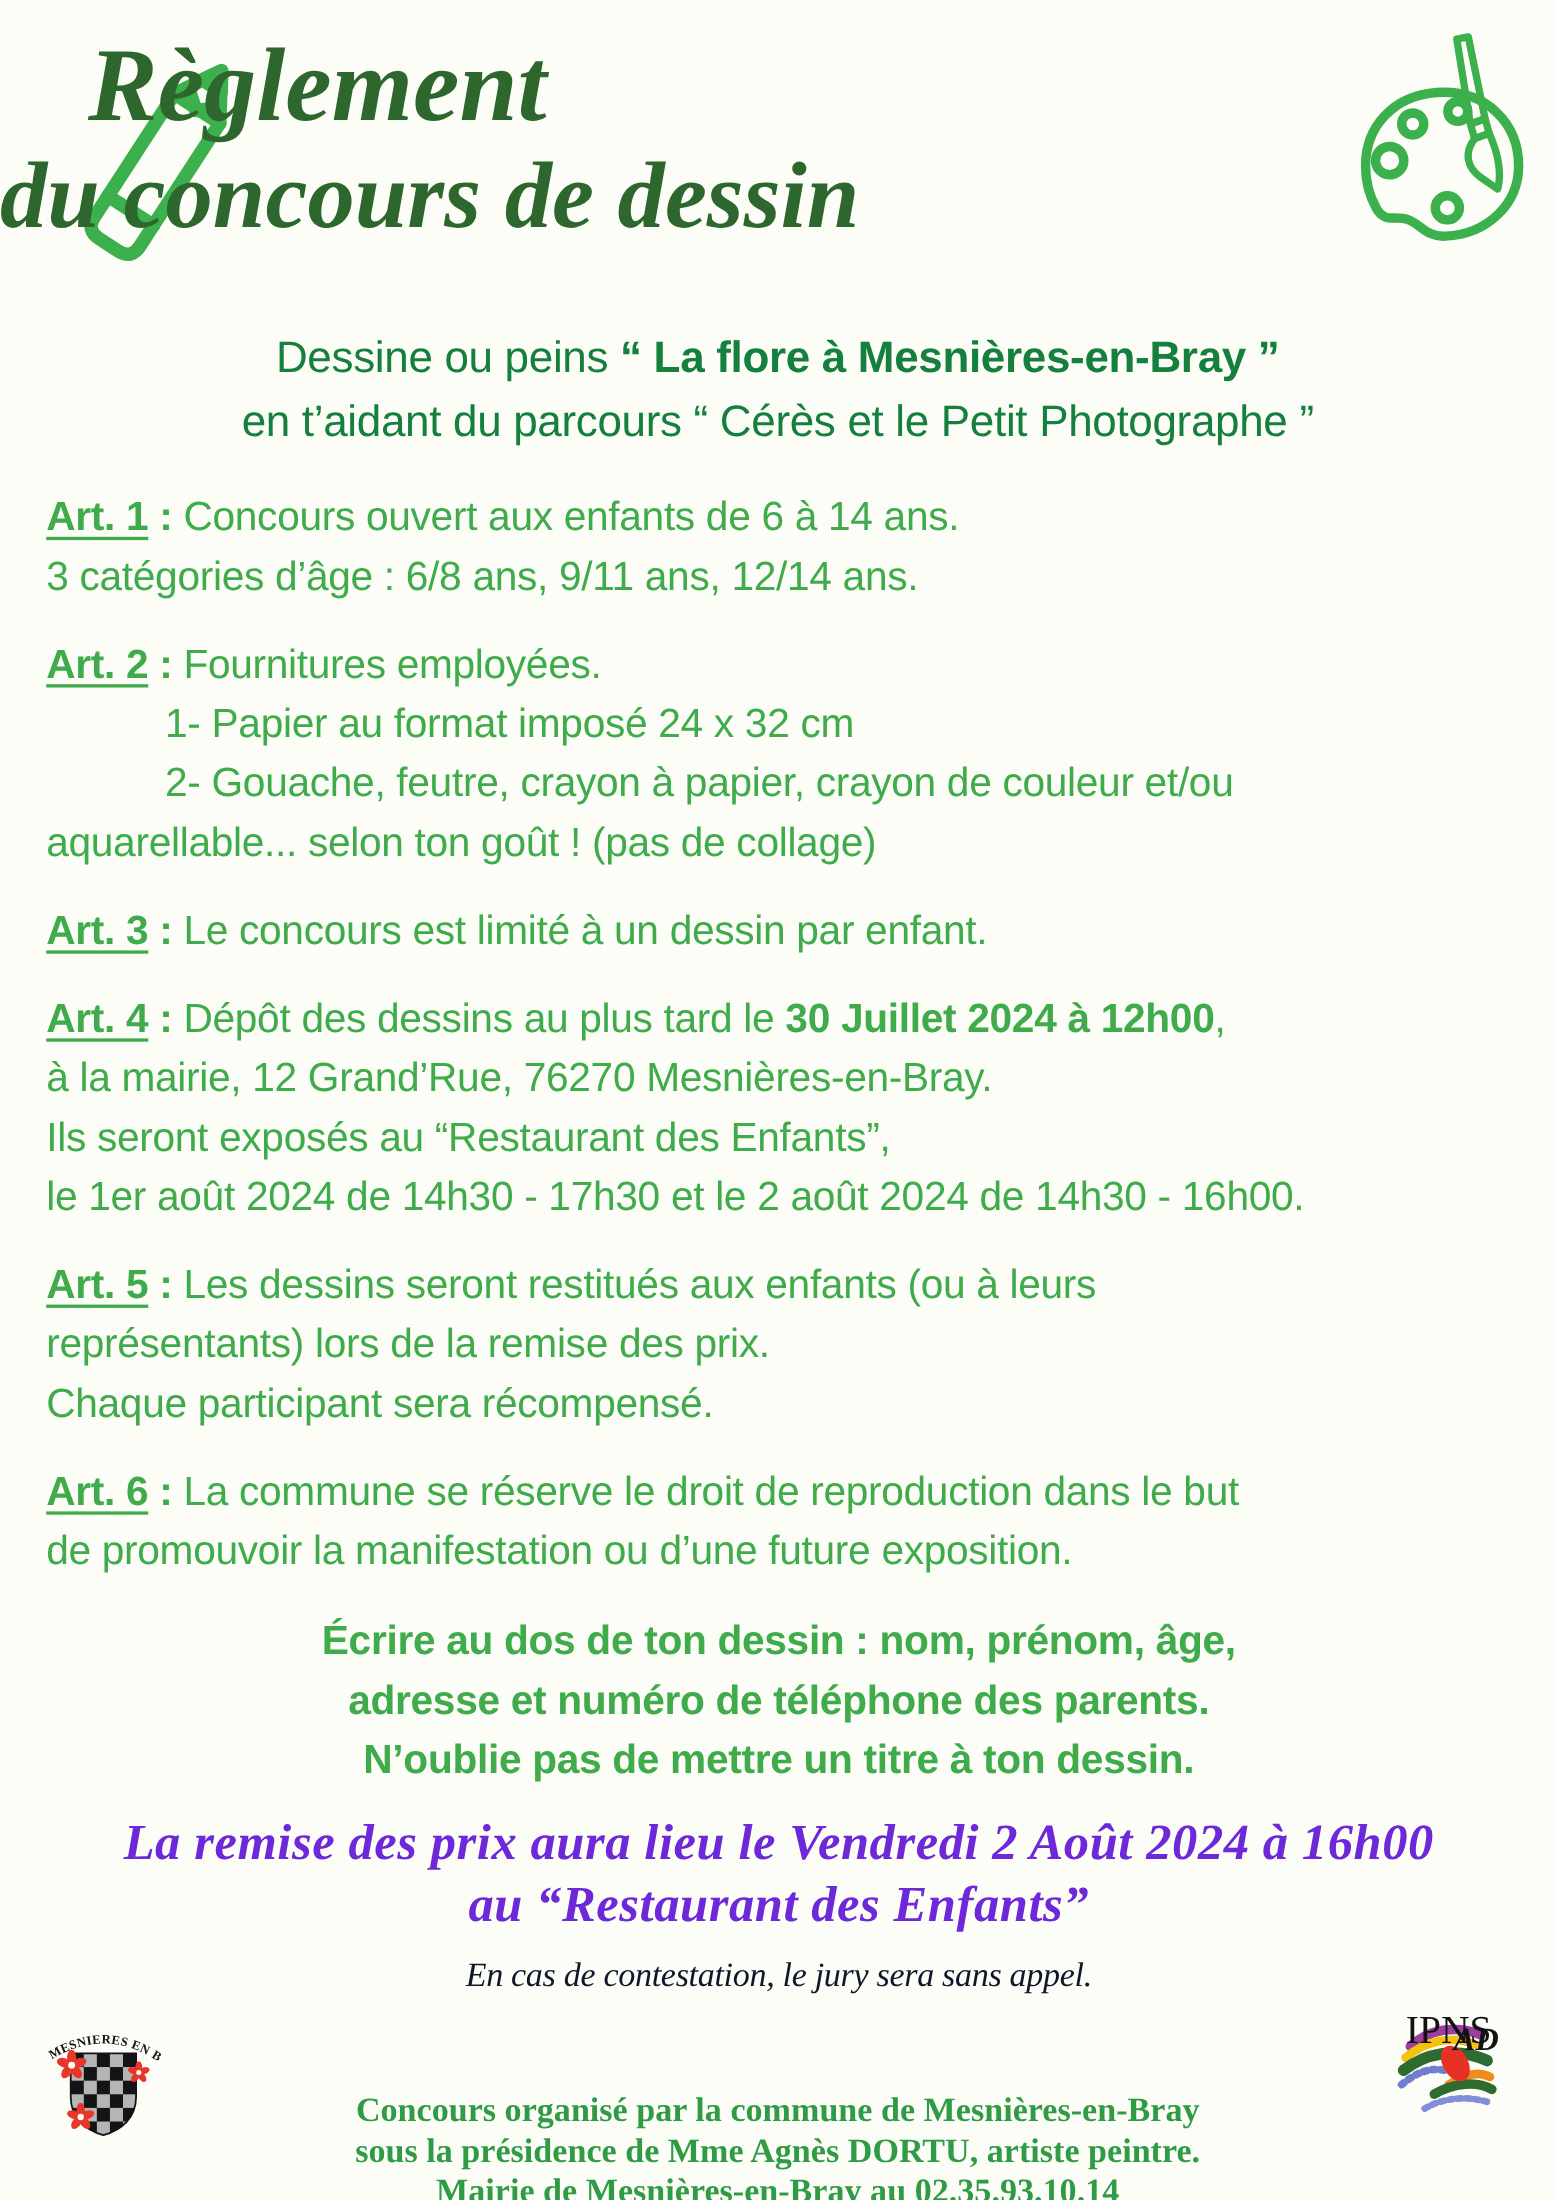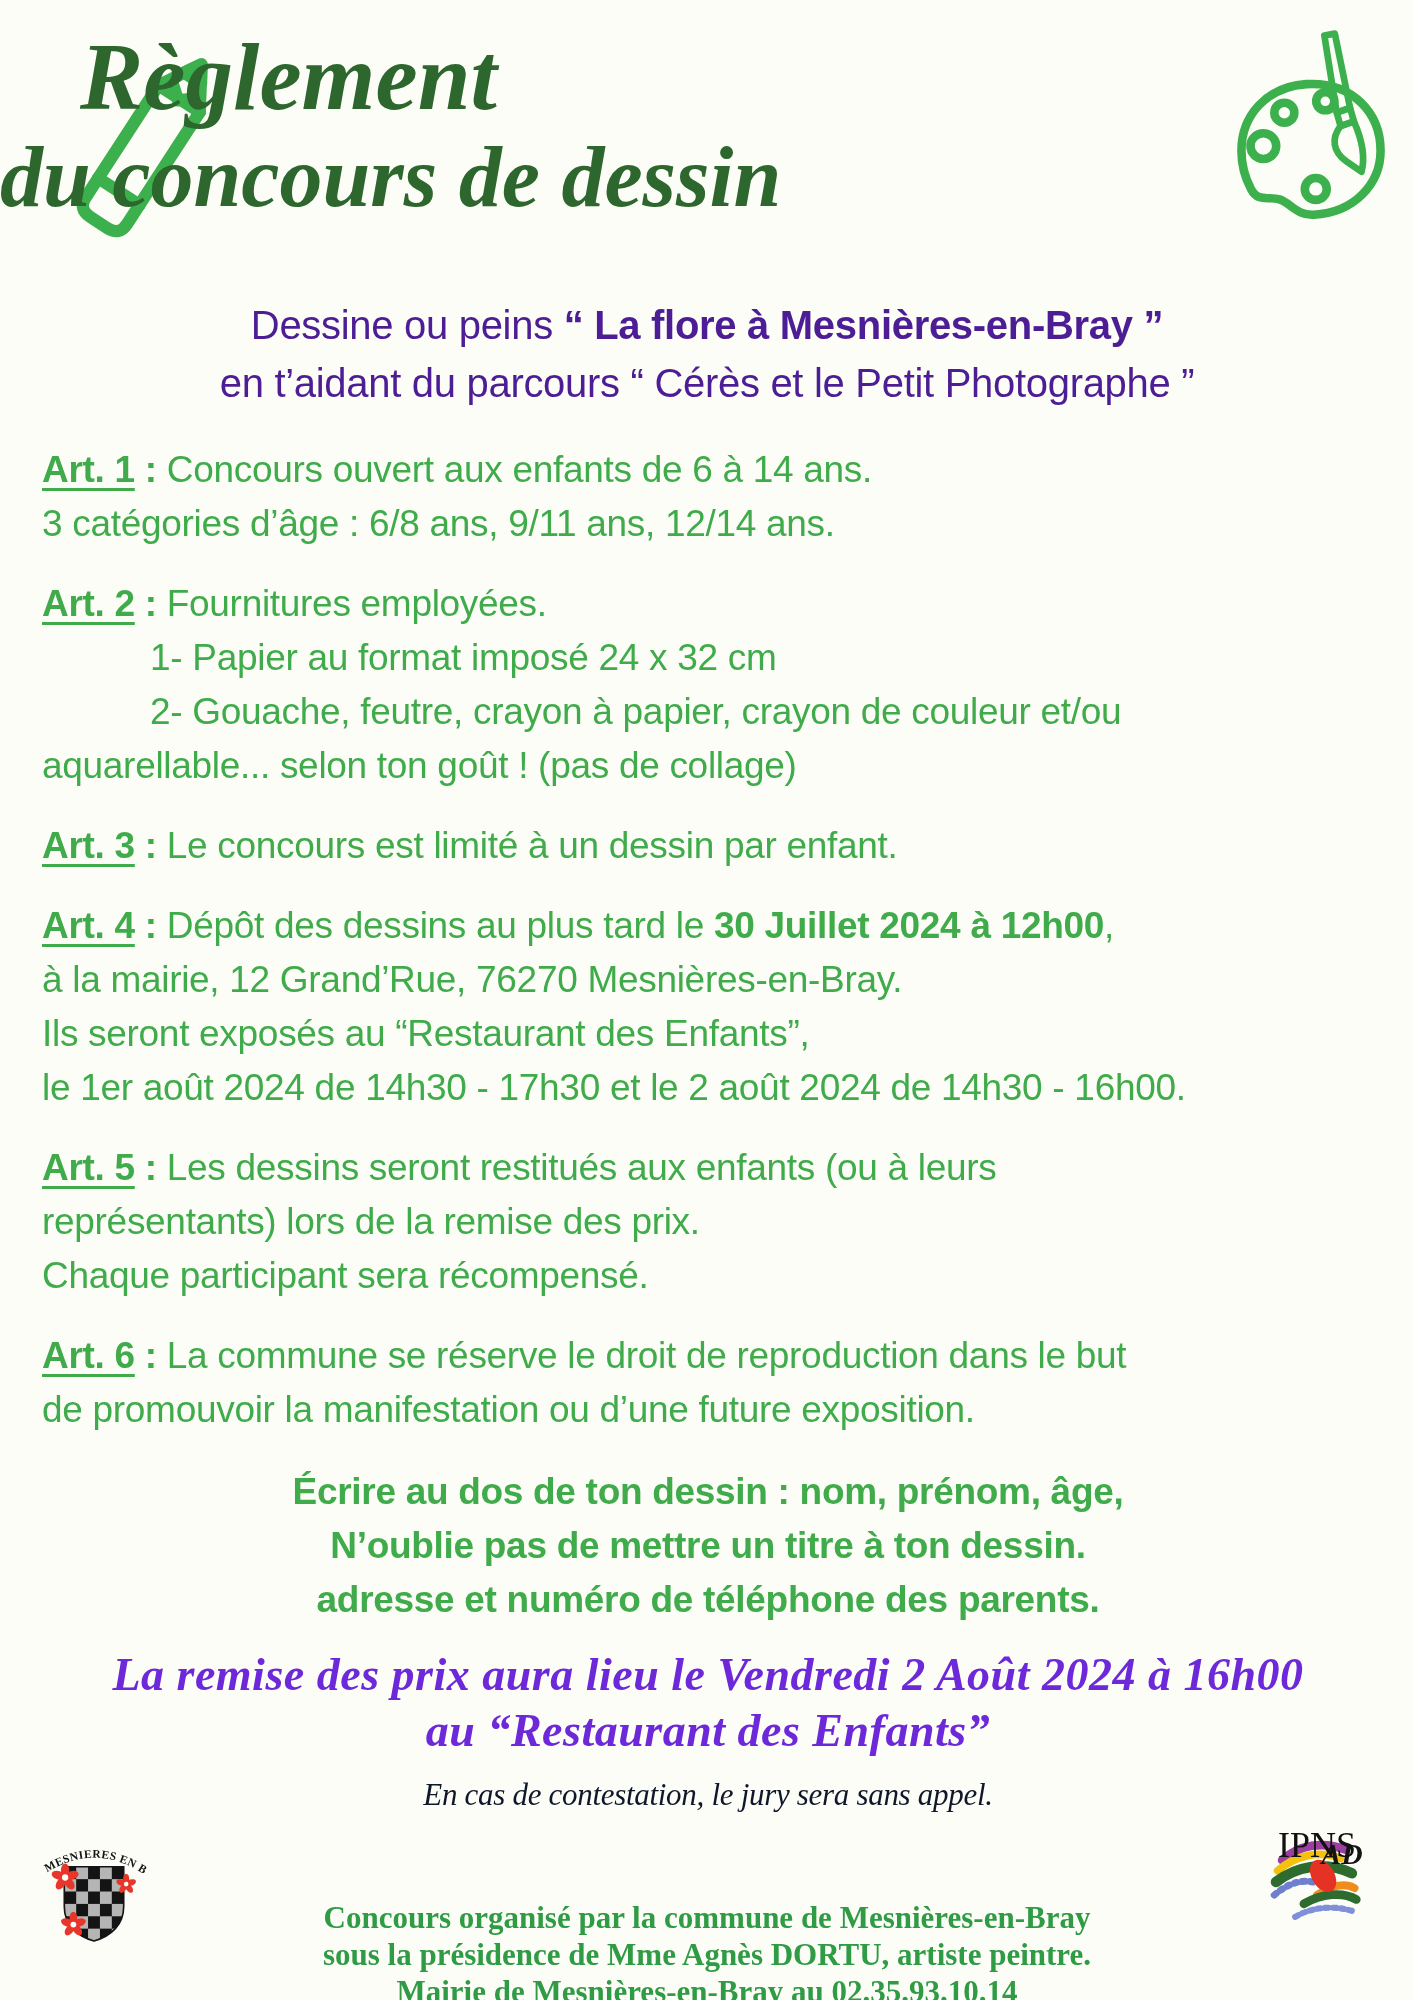--- a/index.html
+++ b/index.html
@@ -10,21 +10,21 @@
   .pencil{position:absolute;left:42px;top:38px;width:205px;height:228px;}
   .palette{position:absolute;left:1230px;top:26px;width:162px;height:202px;}
   .title{position:absolute;top:26px;left:0;width:100%;text-align:left;
          font-family:"Liberation Serif",serif;font-style:italic;font-weight:bold;
          color:#2d672e;}
   .title .l1{font-size:95px;line-height:102px;transform:translateX(80px);}
   .title .l2{font-size:86px;line-height:98px;}
 
   
   .intro{position:absolute;top:296px;left:0;width:100%;text-align:center;
-         color:#4c1d95;font-size:40px;line-height:58px;letter-spacing:-0.3px;}
+         color:#15803d;font-size:40px;line-height:58px;letter-spacing:-0.3px;}
   .intro b{font-weight:bold;}
 
   
   .content{position:absolute;top:443px;left:42px;width:1332px;
            color:#3fab4a;font-size:37px;line-height:54px;letter-spacing:-0.3px;}
   .art{margin:0 0 26px 0;}
   .label{font-weight:bold;text-decoration:underline;
          text-decoration-thickness:3px;text-underline-offset:6px;}
   .sep{font-weight:bold;}
   .indent{padding-left:108px;}
@@ -134,22 +134,22 @@
 
     <div class="art">
       <div>
         <span class="label">Art. 6</span><span class="sep"> : </span><span>La commune se réserve le droit de reproduction dans le but</span>
       </div>
       <div>de promouvoir la manifestation ou d’une future exposition.</div>
     </div>
 
     <div class="write">
       <div>Écrire au dos de ton dessin : nom, prénom, âge,</div>
+      <div>adresse et numéro de téléphone des parents.</div>
       <div>N’oublie pas de mettre un titre à ton dessin.</div>
-      <div>adresse et numéro de téléphone des parents.</div>
     </div>
 
     <div class="award">
       <div>La remise des prix aura lieu le Vendredi 2 Août 2024 à 16h00</div>
       <div>au “Restaurant des Enfants”</div>
     </div>
 
     <div class="note">En cas de contestation, le jury sera sans appel.</div>
   </div>
 

